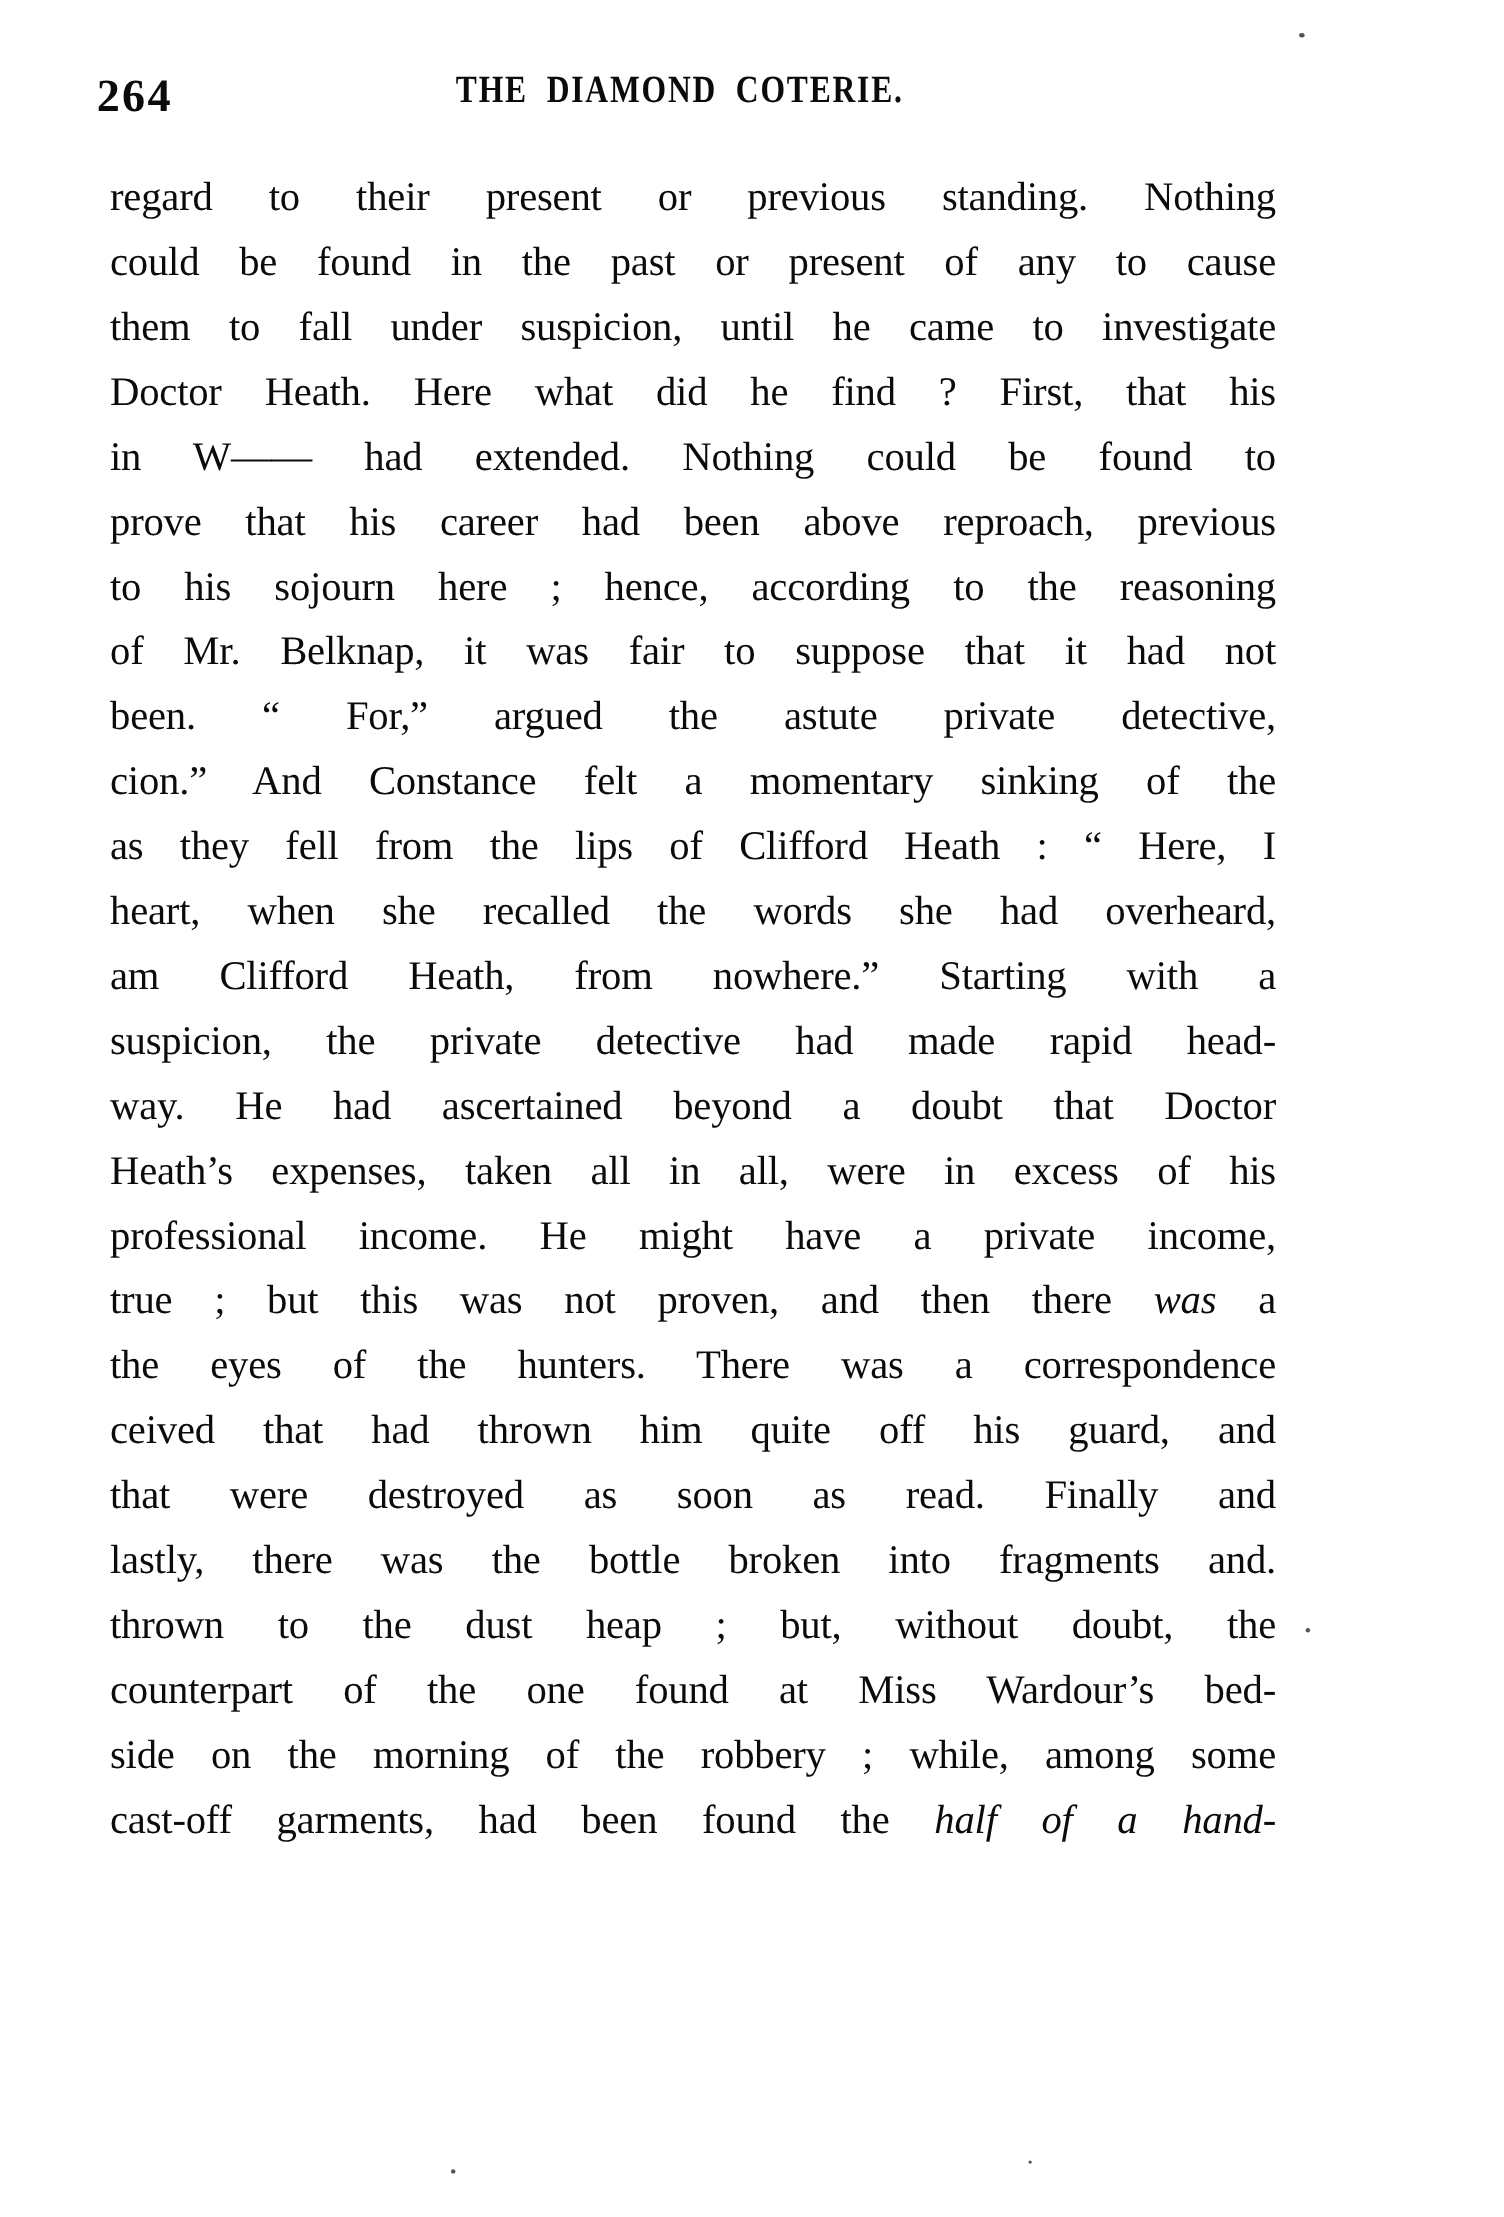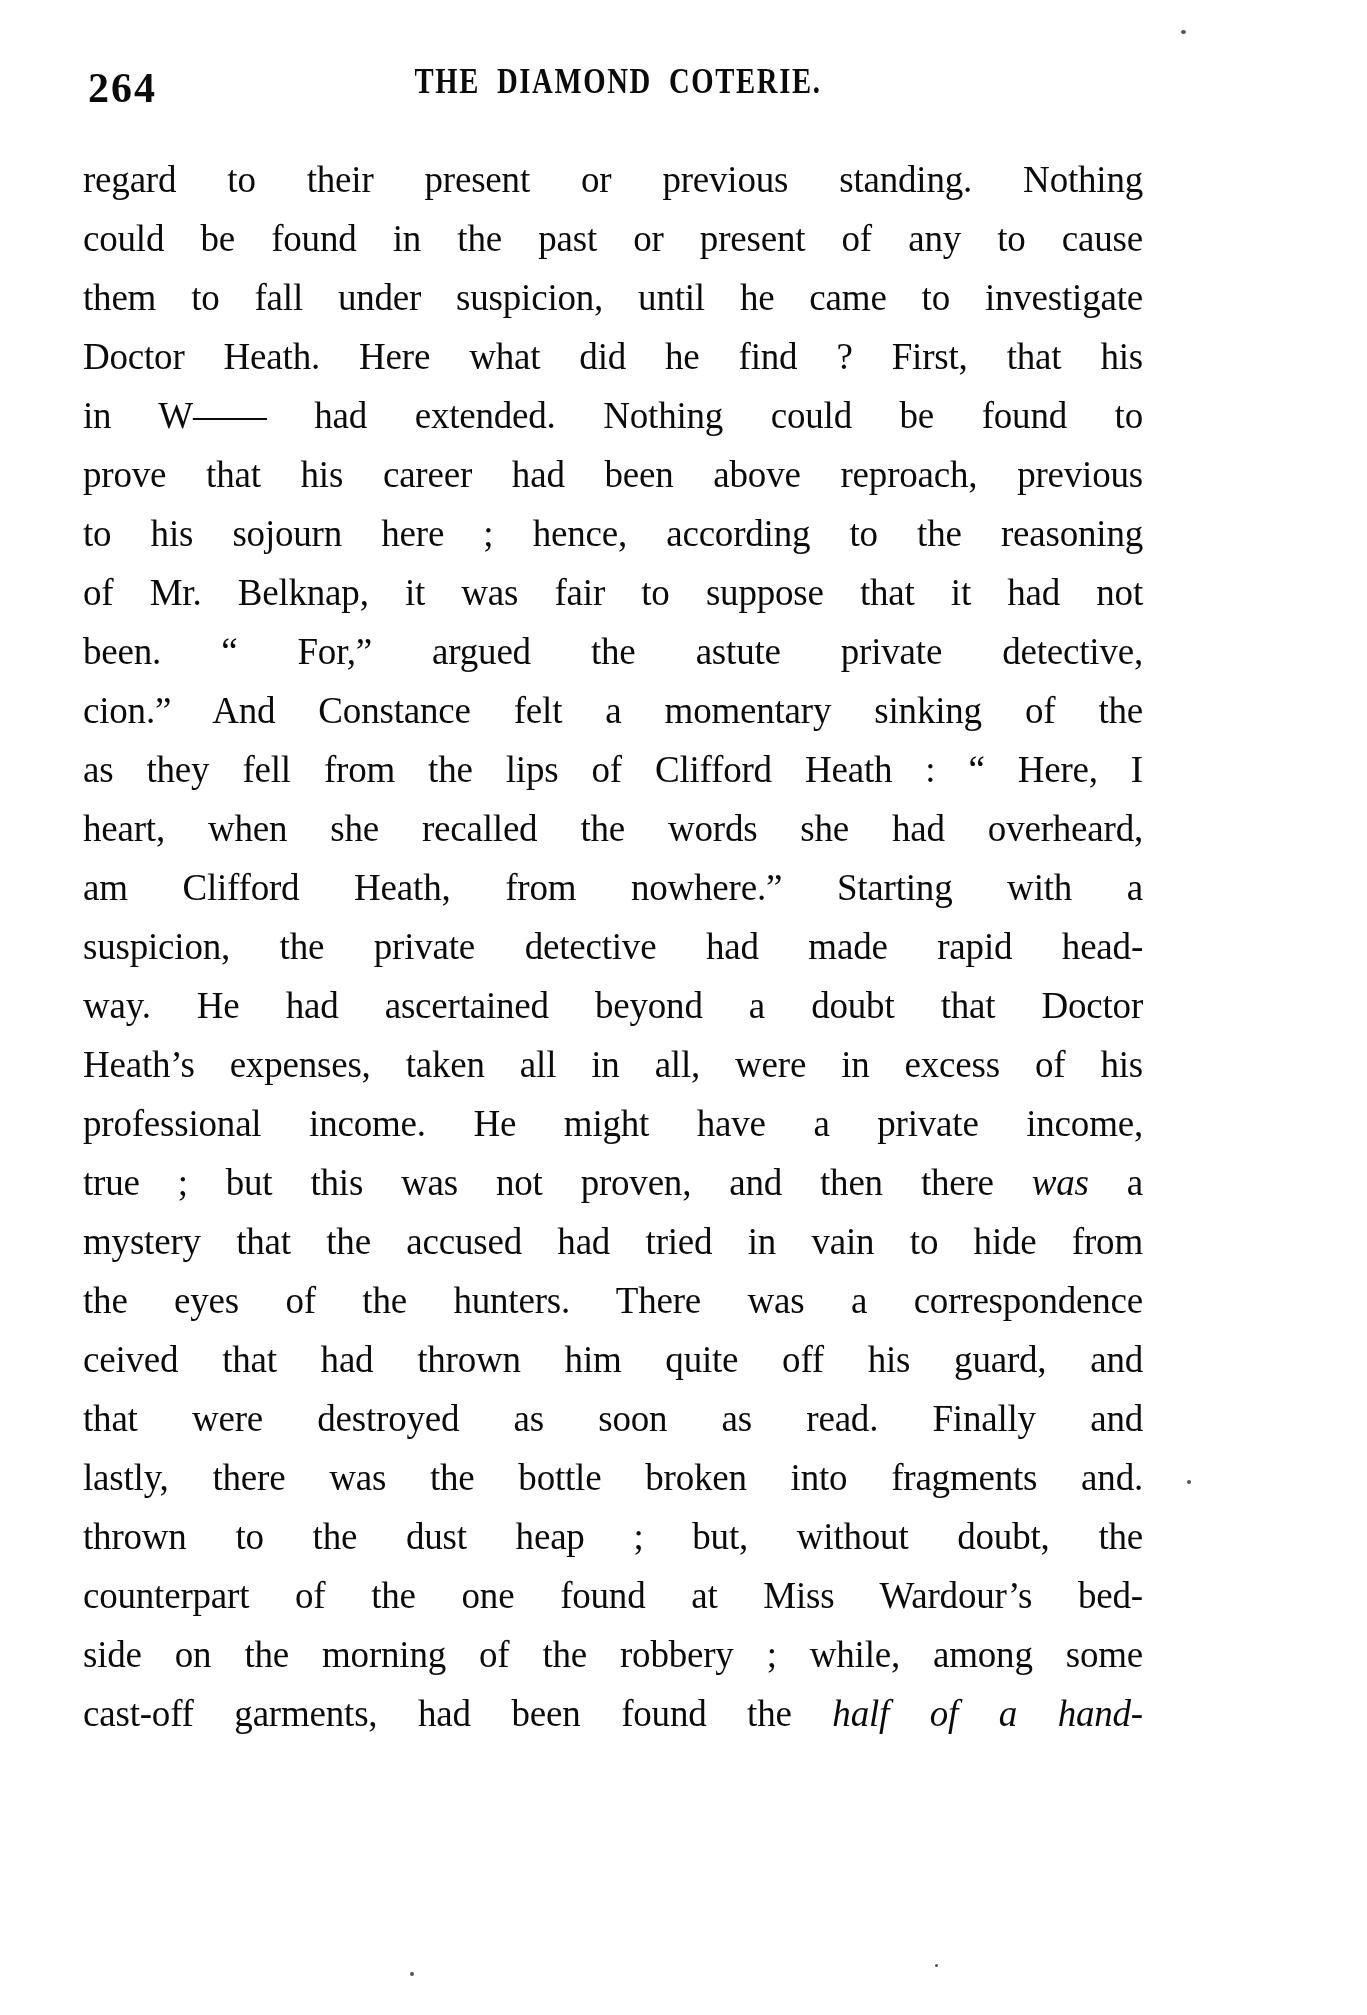--- a/index.html
+++ b/index.html
@@ -30,21 +30,21 @@
     font-size: 35px;
     font-weight: 700;
     letter-spacing: 2px;
     word-spacing: 10px;
     transform: scaleX(0.82);
     transform-origin: 50% 50%;
     white-space: nowrap;
   }
   .body-text {
     position: absolute;
-    left: 83px; top: 150px;
+    left: 100px; top: 150px;
     width: 1060px;
     font-size: 37px;
     line-height: 59px;
     letter-spacing: -0.2px;
   }
   .line {
     text-align: justify;
     text-align-last: justify;
     -moz-text-align-last: justify;
     height: 59px;
@@ -79,21 +79,20 @@
       <div class="line"><span>been.  “ For,” argued the astute private detective,</span></div>
       <div class="line"><span>cion.”  And Constance felt a momentary sinking of the</span></div>
       <div class="line"><span>as they fell from the lips of Clifford Heath :  “ Here, I</span></div>
       <div class="line"><span>heart, when she recalled the words she had overheard,</span></div>
       <div class="line"><span>am Clifford Heath, from nowhere.”  Starting with a</span></div>
       <div class="line"><span>suspicion, the private detective had made rapid head-</span></div>
       <div class="line"><span>way.  He had ascertained beyond a doubt that Doctor</span></div>
       <div class="line"><span>Heath’s expenses, taken all in all, were in excess of his</span></div>
       <div class="line"><span>professional income.  He might have a private income,</span></div>
       <div class="line"><span>true ; but this was not proven, and then there </span><span class="it">was</span><span> a</span></div>
-      <div class="line"><span>mystery that the accused had tried in vain to hide from</span></div>
       <div class="line"><span>the eyes of the hunters.  There was a correspondence</span></div>
       <div class="line"><span>ceived that had thrown him quite off his guard, and</span></div>
       <div class="line"><span>that were destroyed as soon as read.  Finally and</span></div>
       <div class="line"><span>lastly, there was the bottle broken into fragments and.</span></div>
       <div class="line"><span>thrown to the dust heap ; but, without doubt, the</span></div>
       <div class="line"><span>counterpart of the one found at Miss Wardour’s bed-</span></div>
       <div class="line"><span>side on the morning of the robbery ; while, among some</span></div>
       <div class="line"><span>cast-off garments, had been found the </span><span class="it">half of  a hand-</span></div>
     </div>
 

